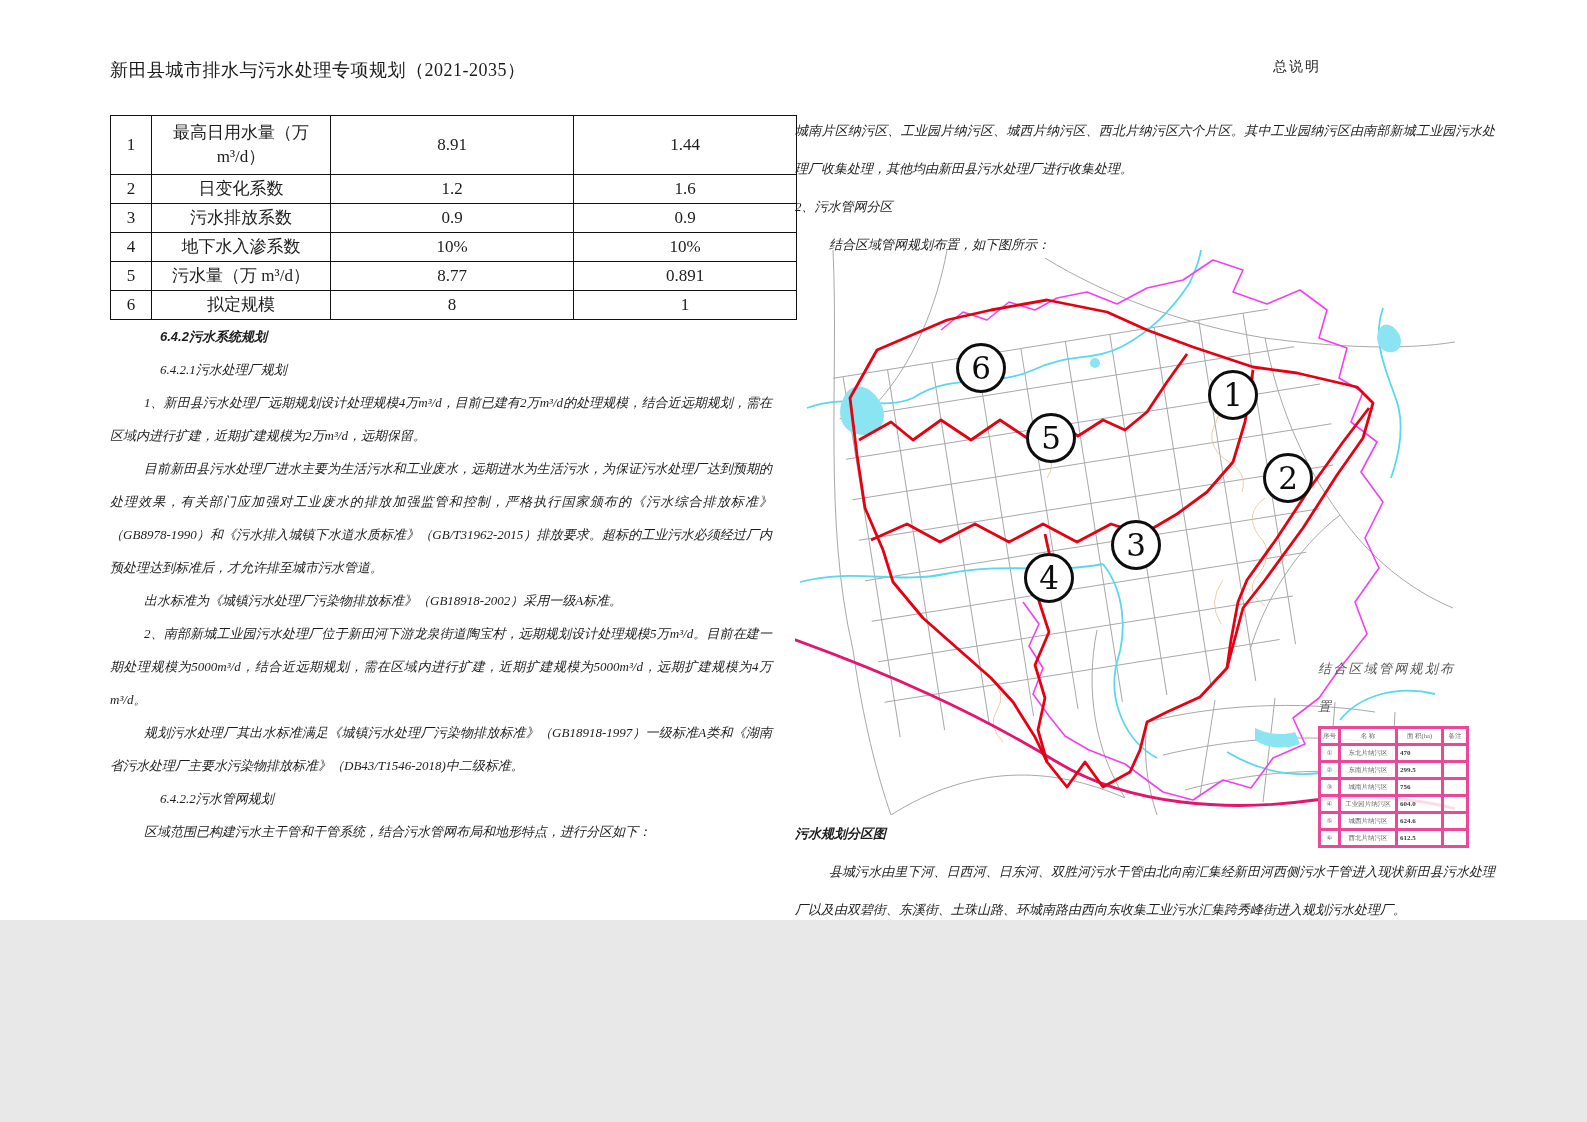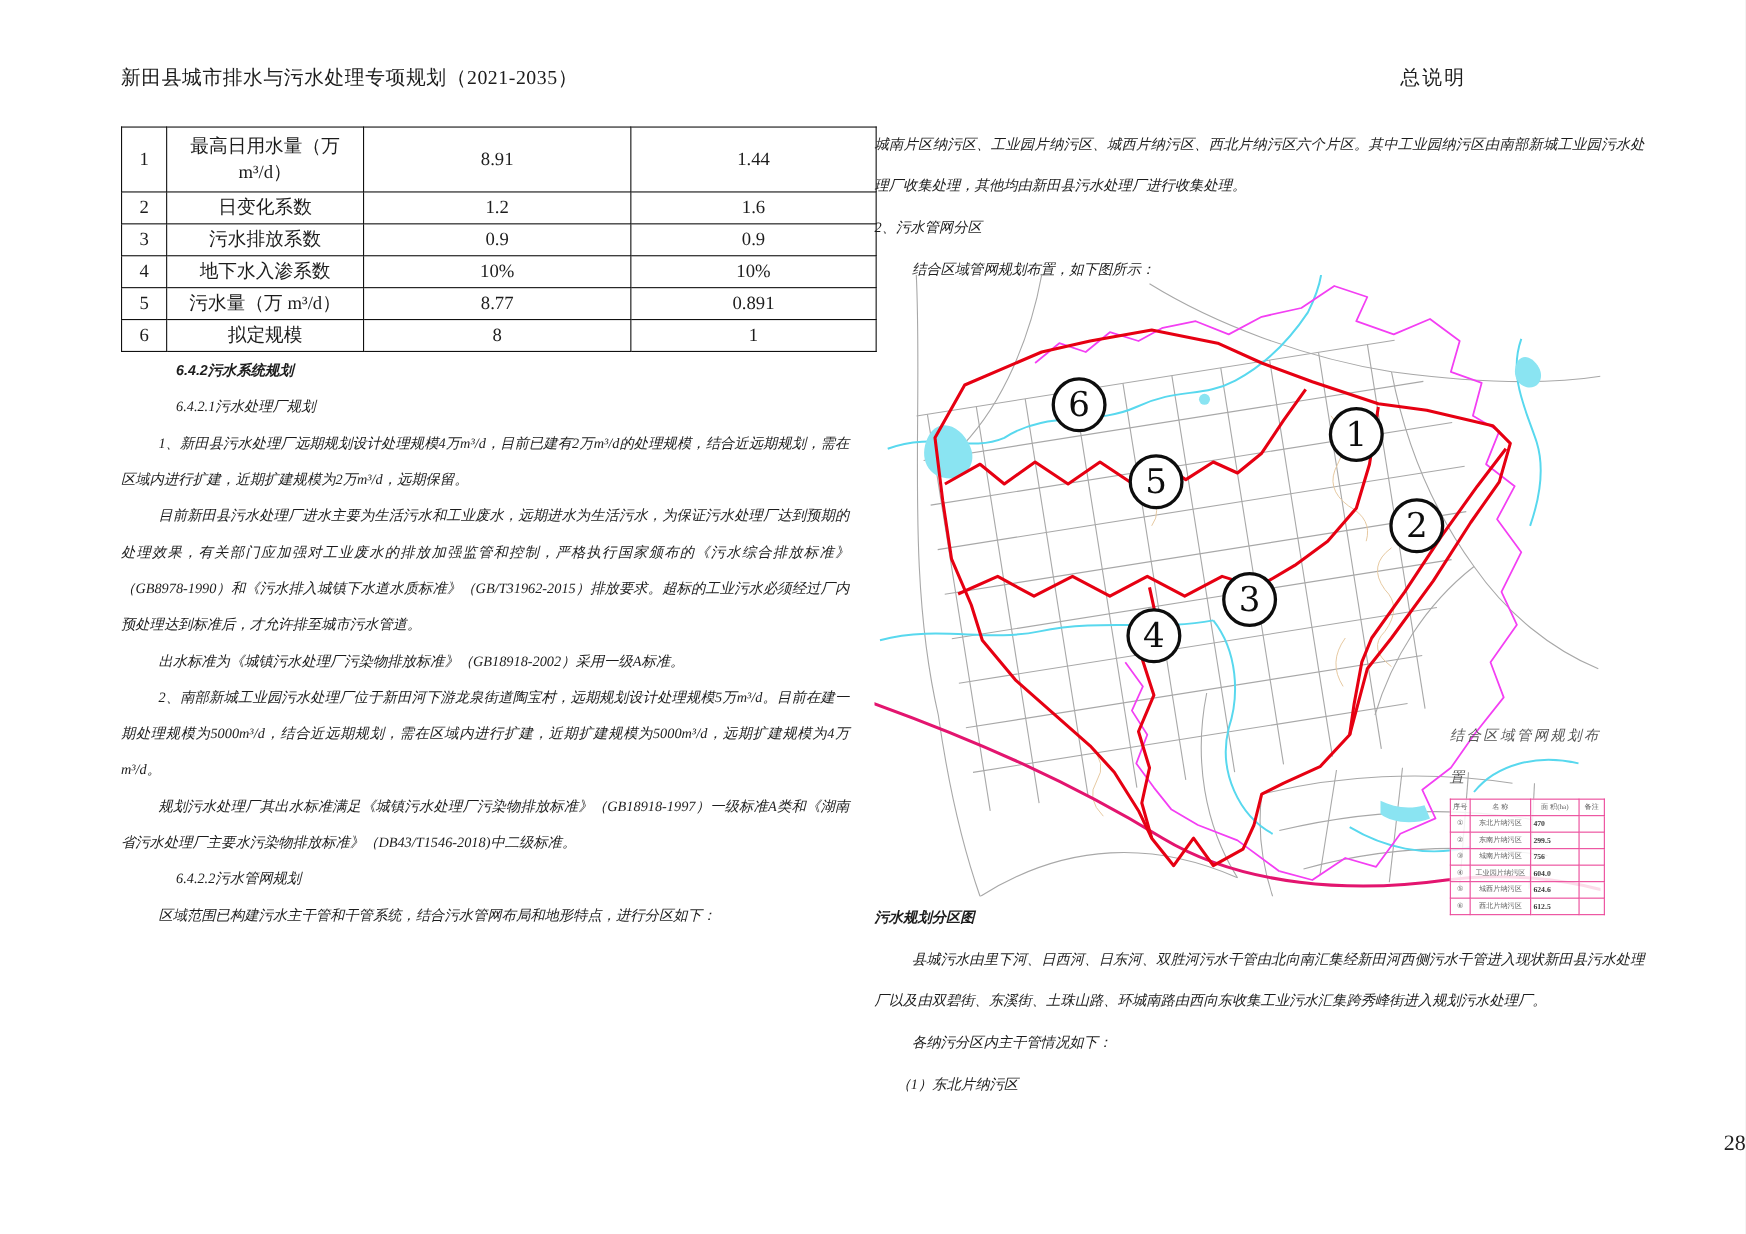--- a/index.html
+++ b/index.html
@@ -1,22 +1,22 @@
 <!DOCTYPE html>
 <html><head>
 <meta charset="utf-8">
 <style>
   html,body{margin:0;padding:0;background:#e8e8e8;}
   .page{
-    position:relative;width:1587px;height:1122px;background:#ffffff;
+    position:relative;width:1587px;height:920px;background:#ffffff;
     font-family:"Liberation Serif","DejaVu Serif",serif;color:#1c1c1c;overflow:hidden;
   }
   
   .hdr-left{position:absolute;left:110px;top:58px;font-size:18px;letter-spacing:.5px;}
-  .hdr-right{position:absolute;left:1273px;top:58px;font-size:18px;letter-spacing:2px;}
+  .hdr-right{position:absolute;left:1273px;top:58px;font-size:14px;letter-spacing:2px;}
   
   .col-left{position:absolute;left:110px;top:115px;width:662px;}
   .col-right{position:absolute;left:795px;top:112px;width:700px;}
   
   table.wtab{border-collapse:collapse;width:660px;table-layout:fixed;}
   table.wtab td{border:1.5px solid #111;text-align:center;font-size:17px;padding:0 4px;line-height:24px;}
   table.wtab tr{height:29px;}
   table.wtab tr.tall{height:59px;}
   .cw-no{width:32px;}.cw-label{width:170px;}.cw-v1{width:234px;}.cw-v2{width:214px;}
   
@@ -34,21 +34,21 @@
     position:absolute;width:44px;height:44px;border:3.5px solid #0d0d0d;border-radius:50%;
     background:#fff;display:flex;align-items:center;justify-content:center;
     font-family:"DejaVu Serif",serif;font-size:31px;color:#0d0d0d;line-height:1;
   }
   .zm-6{left:161px;top:93px;}  .zm-1{left:413px;top:120px;}
   .zm-5{left:231px;top:163px;} .zm-2{left:468px;top:203px;}
   .zm-3{left:316px;top:270px;} .zm-4{left:229px;top:303px;}
   .legend{position:absolute;left:523px;top:400px;width:136px;}
   .legend-title{font-size:9px;color:#555;text-align:center;letter-spacing:1px;margin:0 0 3px 0;line-height:11px;}
   table.legend-tab{border-collapse:collapse;width:100%;table-layout:fixed;background:rgba(255,255,255,.85);}
-  table.legend-tab td{border:1px solid #ec4899;font-size:6.5px;color:#666;text-align:center;padding:0;height:14px;line-height:8px;overflow:hidden;white-space:nowrap;}
+  table.legend-tab td{border:3px solid #ec4899;font-size:6.5px;color:#666;text-align:center;padding:0;height:14px;line-height:8px;overflow:hidden;white-space:nowrap;}
   table.legend-tab td.area{font-weight:bold;color:#3a3a3a;font-size:7px;text-align:left;padding-left:2px;}
   .lg-no{width:17px;}.lg-name{width:54px;}.lg-area{width:43px;}.lg-note{width:22px;}
   .map-caption{font-family:"Liberation Sans","DejaVu Sans",sans-serif;font-weight:bold;font-size:17.5px;
     text-align:center;margin:8px 0 0 0;line-height:30px;}
   
   .footer{position:absolute;left:0;top:1028px;width:1587px;text-align:right;font-size:20px;color:#222;}
 </style>
 </head>
 <body>
 

